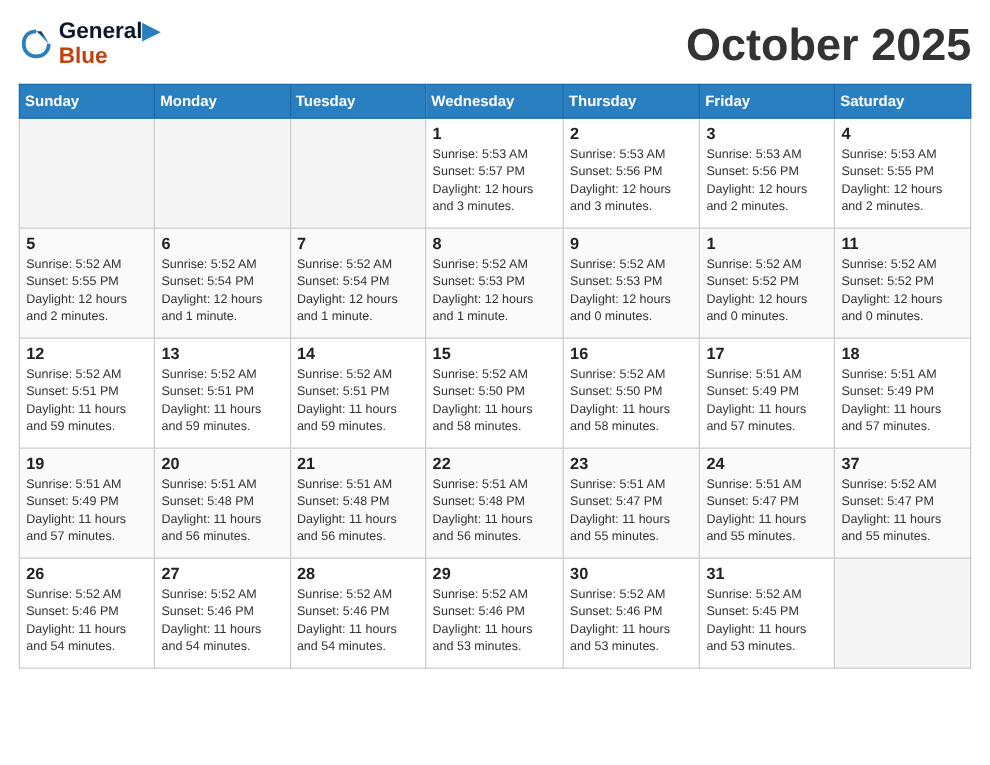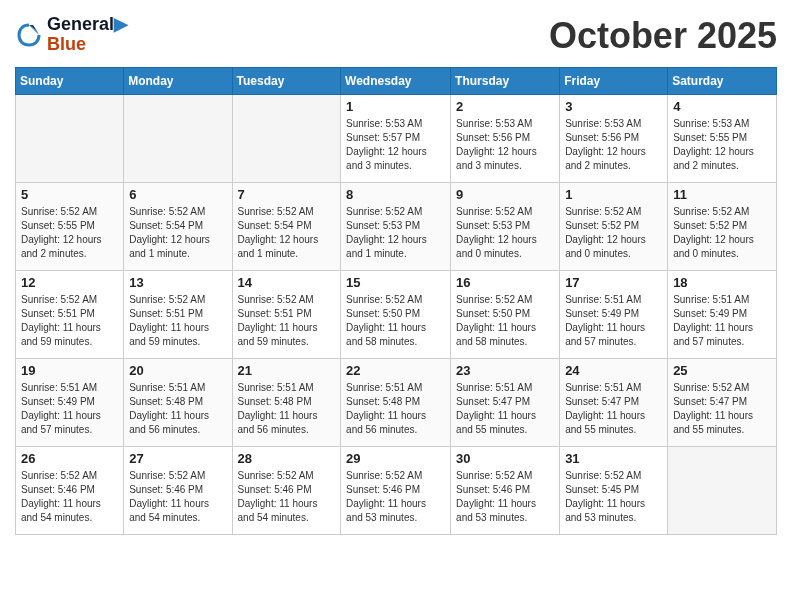--- a/index.html
+++ b/index.html
@@ -267,21 +267,21 @@
 Sunset: 5:47 PM
 Daylight: 11 hours and 55 minutes.</div>
         </td>
         <td>
           <div class="day-num">24</div>
           <div class="day-info" style="white-space: pre-line;">Sunrise: 5:51 AM
 Sunset: 5:47 PM
 Daylight: 11 hours and 55 minutes.</div>
         </td>
         <td>
-          <div class="day-num">25</div>
+          <div class="day-num">37</div>
           <div class="day-info" style="white-space: pre-line;">Sunrise: 5:52 AM
 Sunset: 5:47 PM
 Daylight: 11 hours and 55 minutes.</div>
         </td>
       </tr>
       <tr>
         <td>
           <div class="day-num">26</div>
           <div class="day-info" style="white-space: pre-line;">Sunrise: 5:52 AM
 Sunset: 5:46 PM

